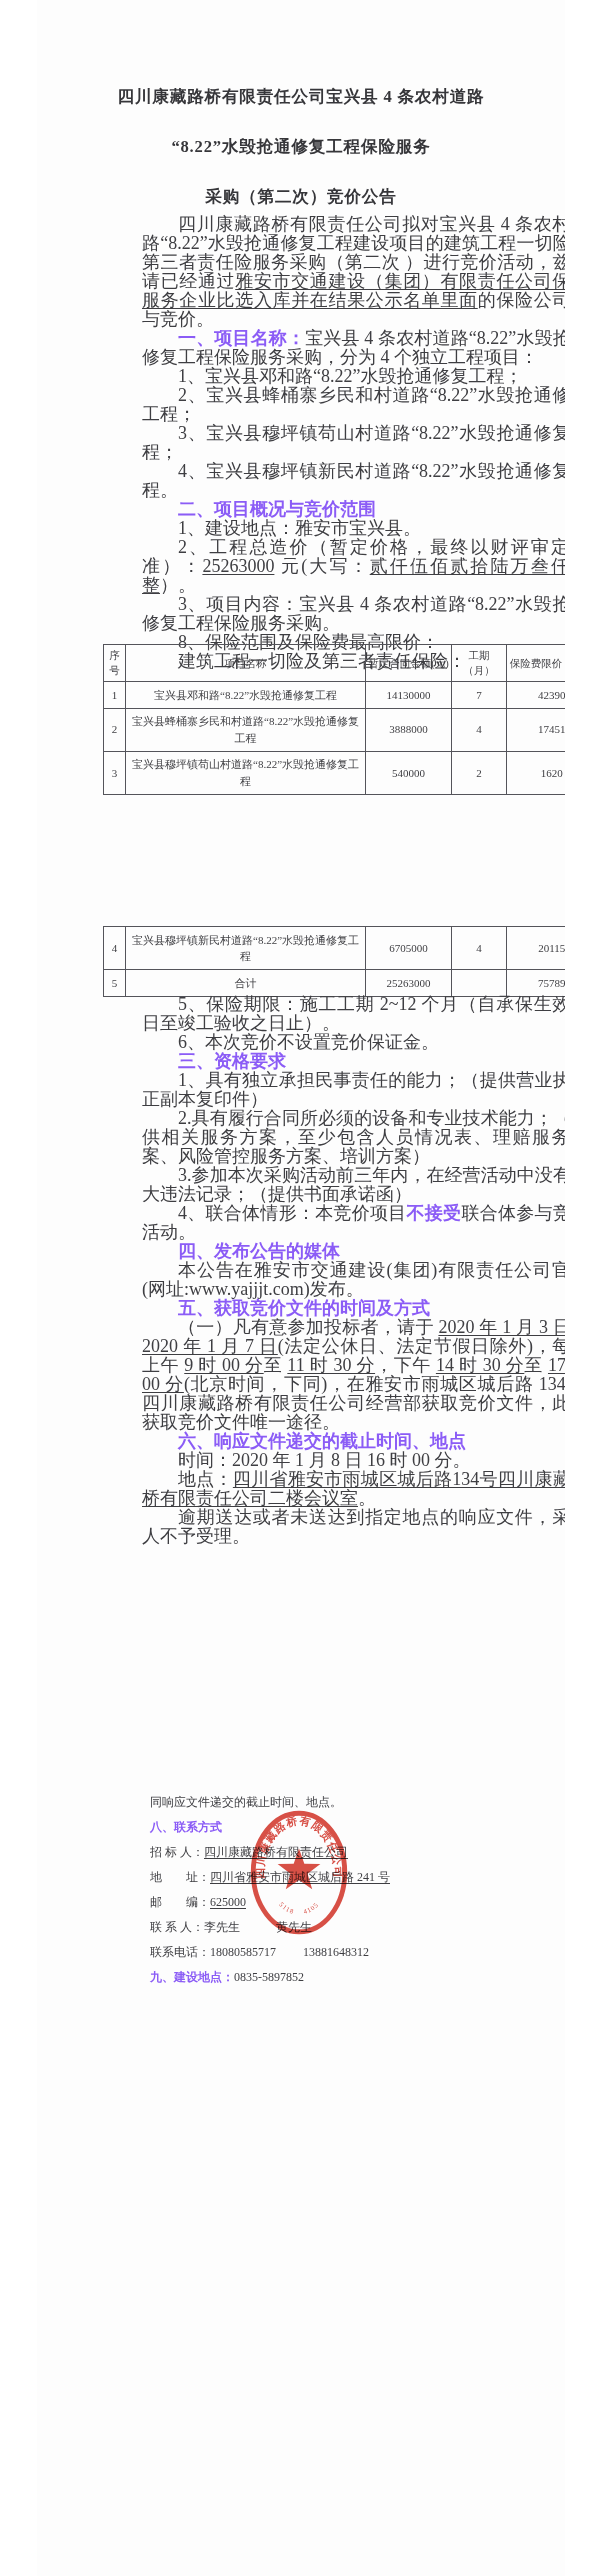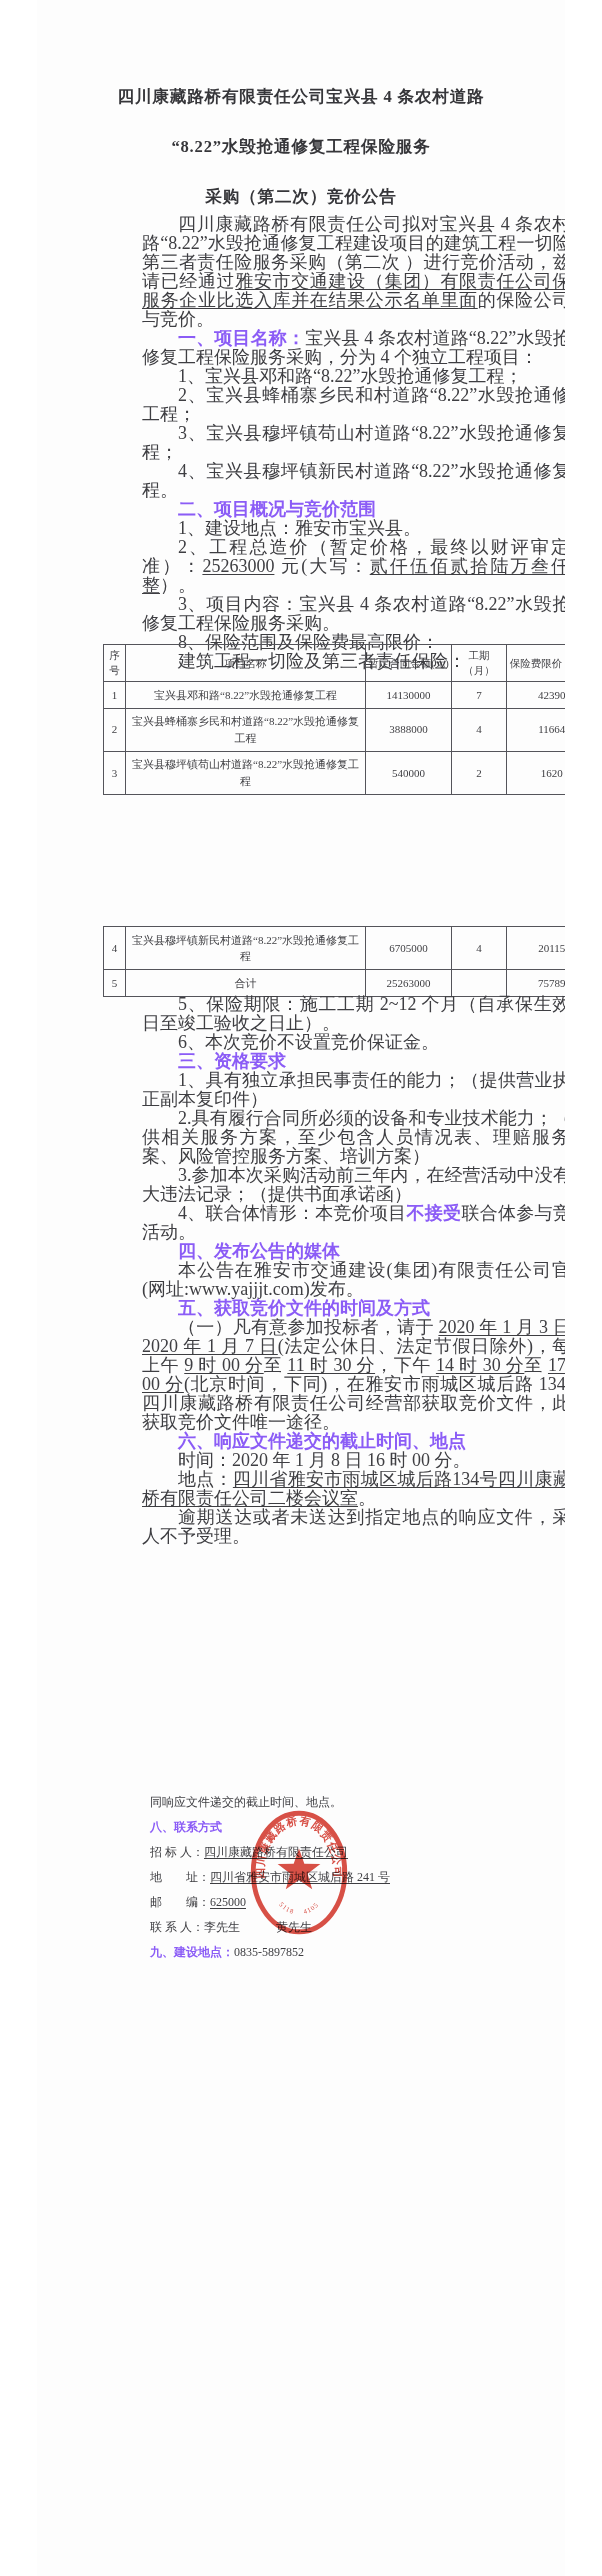--- a/index.html
+++ b/index.html
@@ -109,21 +109,21 @@
           <td>宝兴县邓和路“8.22”水毁抢通修复工程</td>
           <td>14130000</td>
           <td>7</td>
           <td>42390</td>
         </tr>
         <tr>
           <td>2</td>
           <td>宝兴县蜂桶寨乡民和村道路“8.22”水毁抢通修复工程</td>
           <td>3888000</td>
           <td>4</td>
-          <td>11664</td>
+          <td>17451</td>
         </tr>
         <tr>
           <td>3</td>
           <td>宝兴县穆坪镇苟山村道路“8.22”水毁抢通修复工程</td>
           <td>540000</td>
           <td>2</td>
           <td>1620</td>
         </tr>
       </tbody>
   </table>
@@ -172,20 +172,21 @@
       <div class="para indent"><span>逾期送达或者未送达到指定地点的响应文件，采购人不予受理。</span></div>
     </div>
 
   <div class="body-p3">
       <div class="para"><span>同响应文件递交的截止时间、地点。</span></div>
       <div class="para"><span class="b">八、联系方式</span></div>
       <div class="para"><span>招 标 人：</span><span class="u">四川康藏路桥有限责任公司</span></div>
       <div class="para"><span>地　　址：</span><span class="u">四川省雅安市雨城区城后路 241 号</span></div>
       <div class="para"><span>邮　　编：</span><span class="u">625000</span></div>
       <div class="para"><span>联 系 人：李先生　　　黄先生</span></div>
+      <div class="para"><span>联系电话：18080585717　　 13881648312</span></div>
       <div class="para"><span class="b">九、建设地点：</span><span>0835-5897852</span></div>
     </div>
 
   <svg class="seal" viewBox="0 0 136 172" xmlns="http://www.w3.org/2000/svg">
     <defs>
       <path id="sealArcTop" d="M31,125.4 A47,64 0 1,1 105,125.4" fill="none"></path>
       <path id="sealArcBottom" d="M41,129 A42,56 0 0,0 95,129" fill="none"></path>
     </defs>
     <ellipse cx="68" cy="86" rx="61" ry="79" fill="none" stroke="#d4372c" stroke-width="6.5"></ellipse>
     <polygon fill="#d4372c" points="68,54 75.1,74.3 96.5,74.7 79.4,87.7 85.6,108.3 68,96 50.4,108.3 56.6,87.7 39.5,74.7 60.9,74.3"></polygon>

